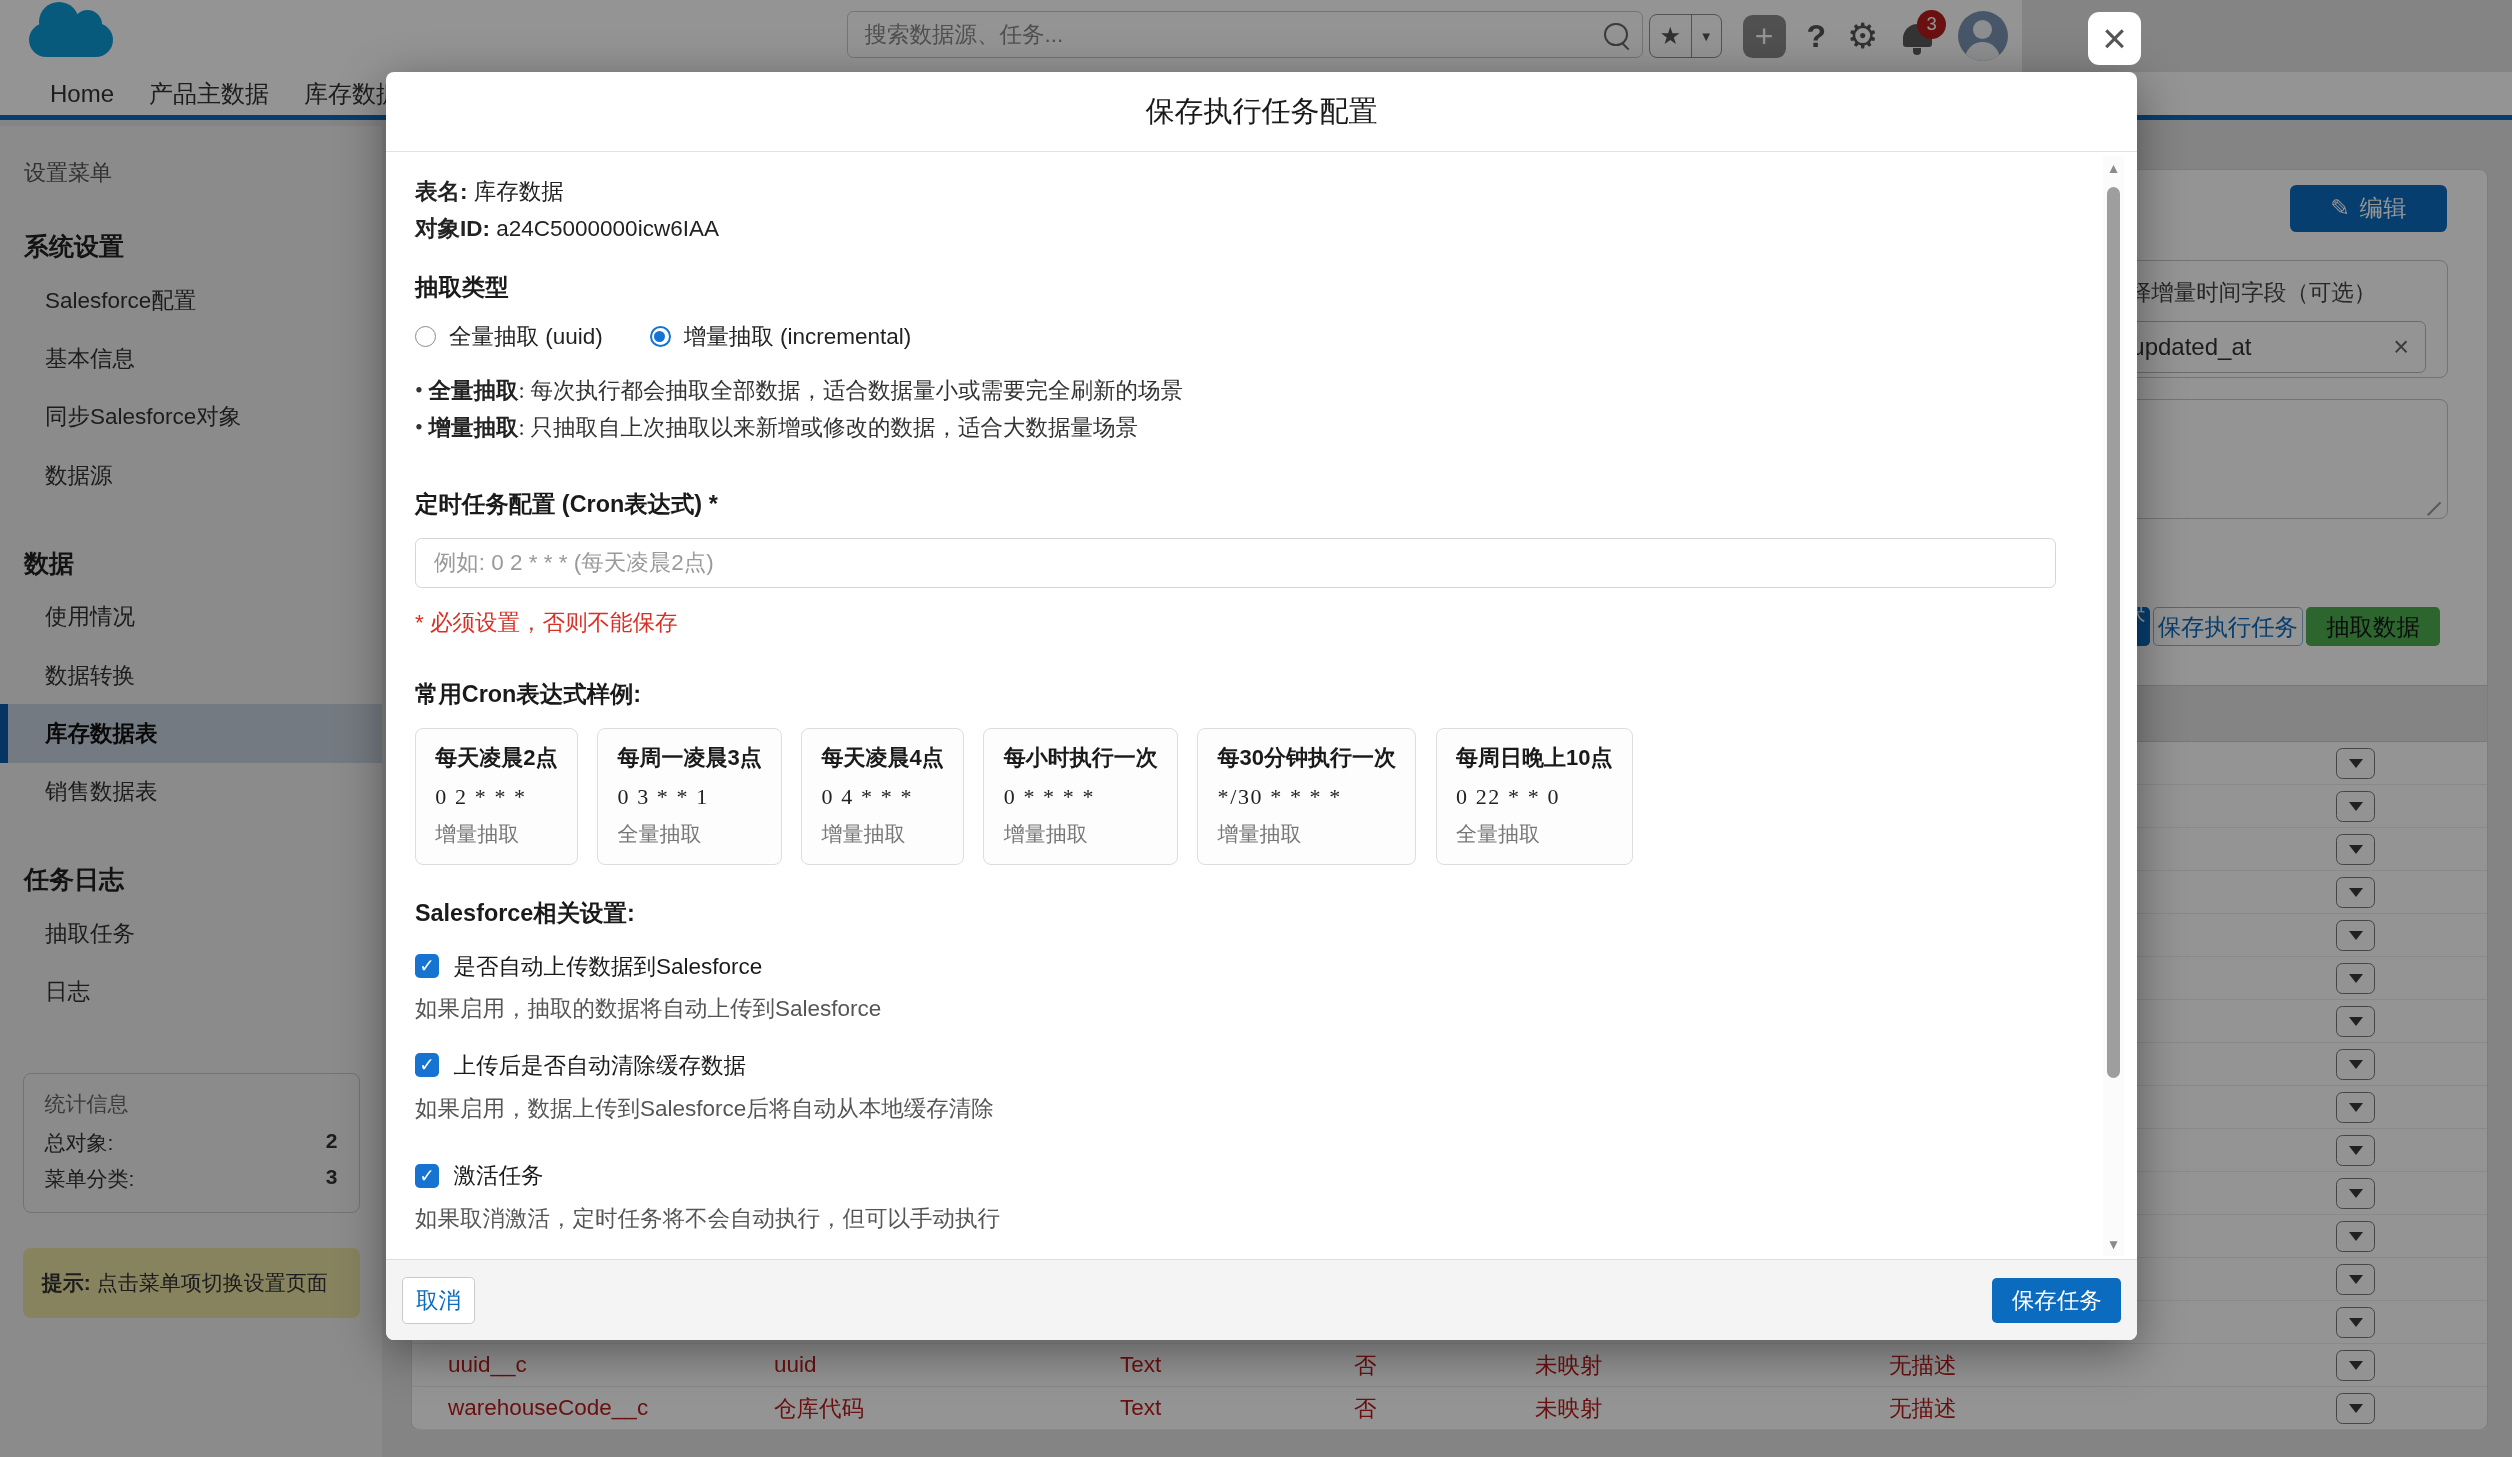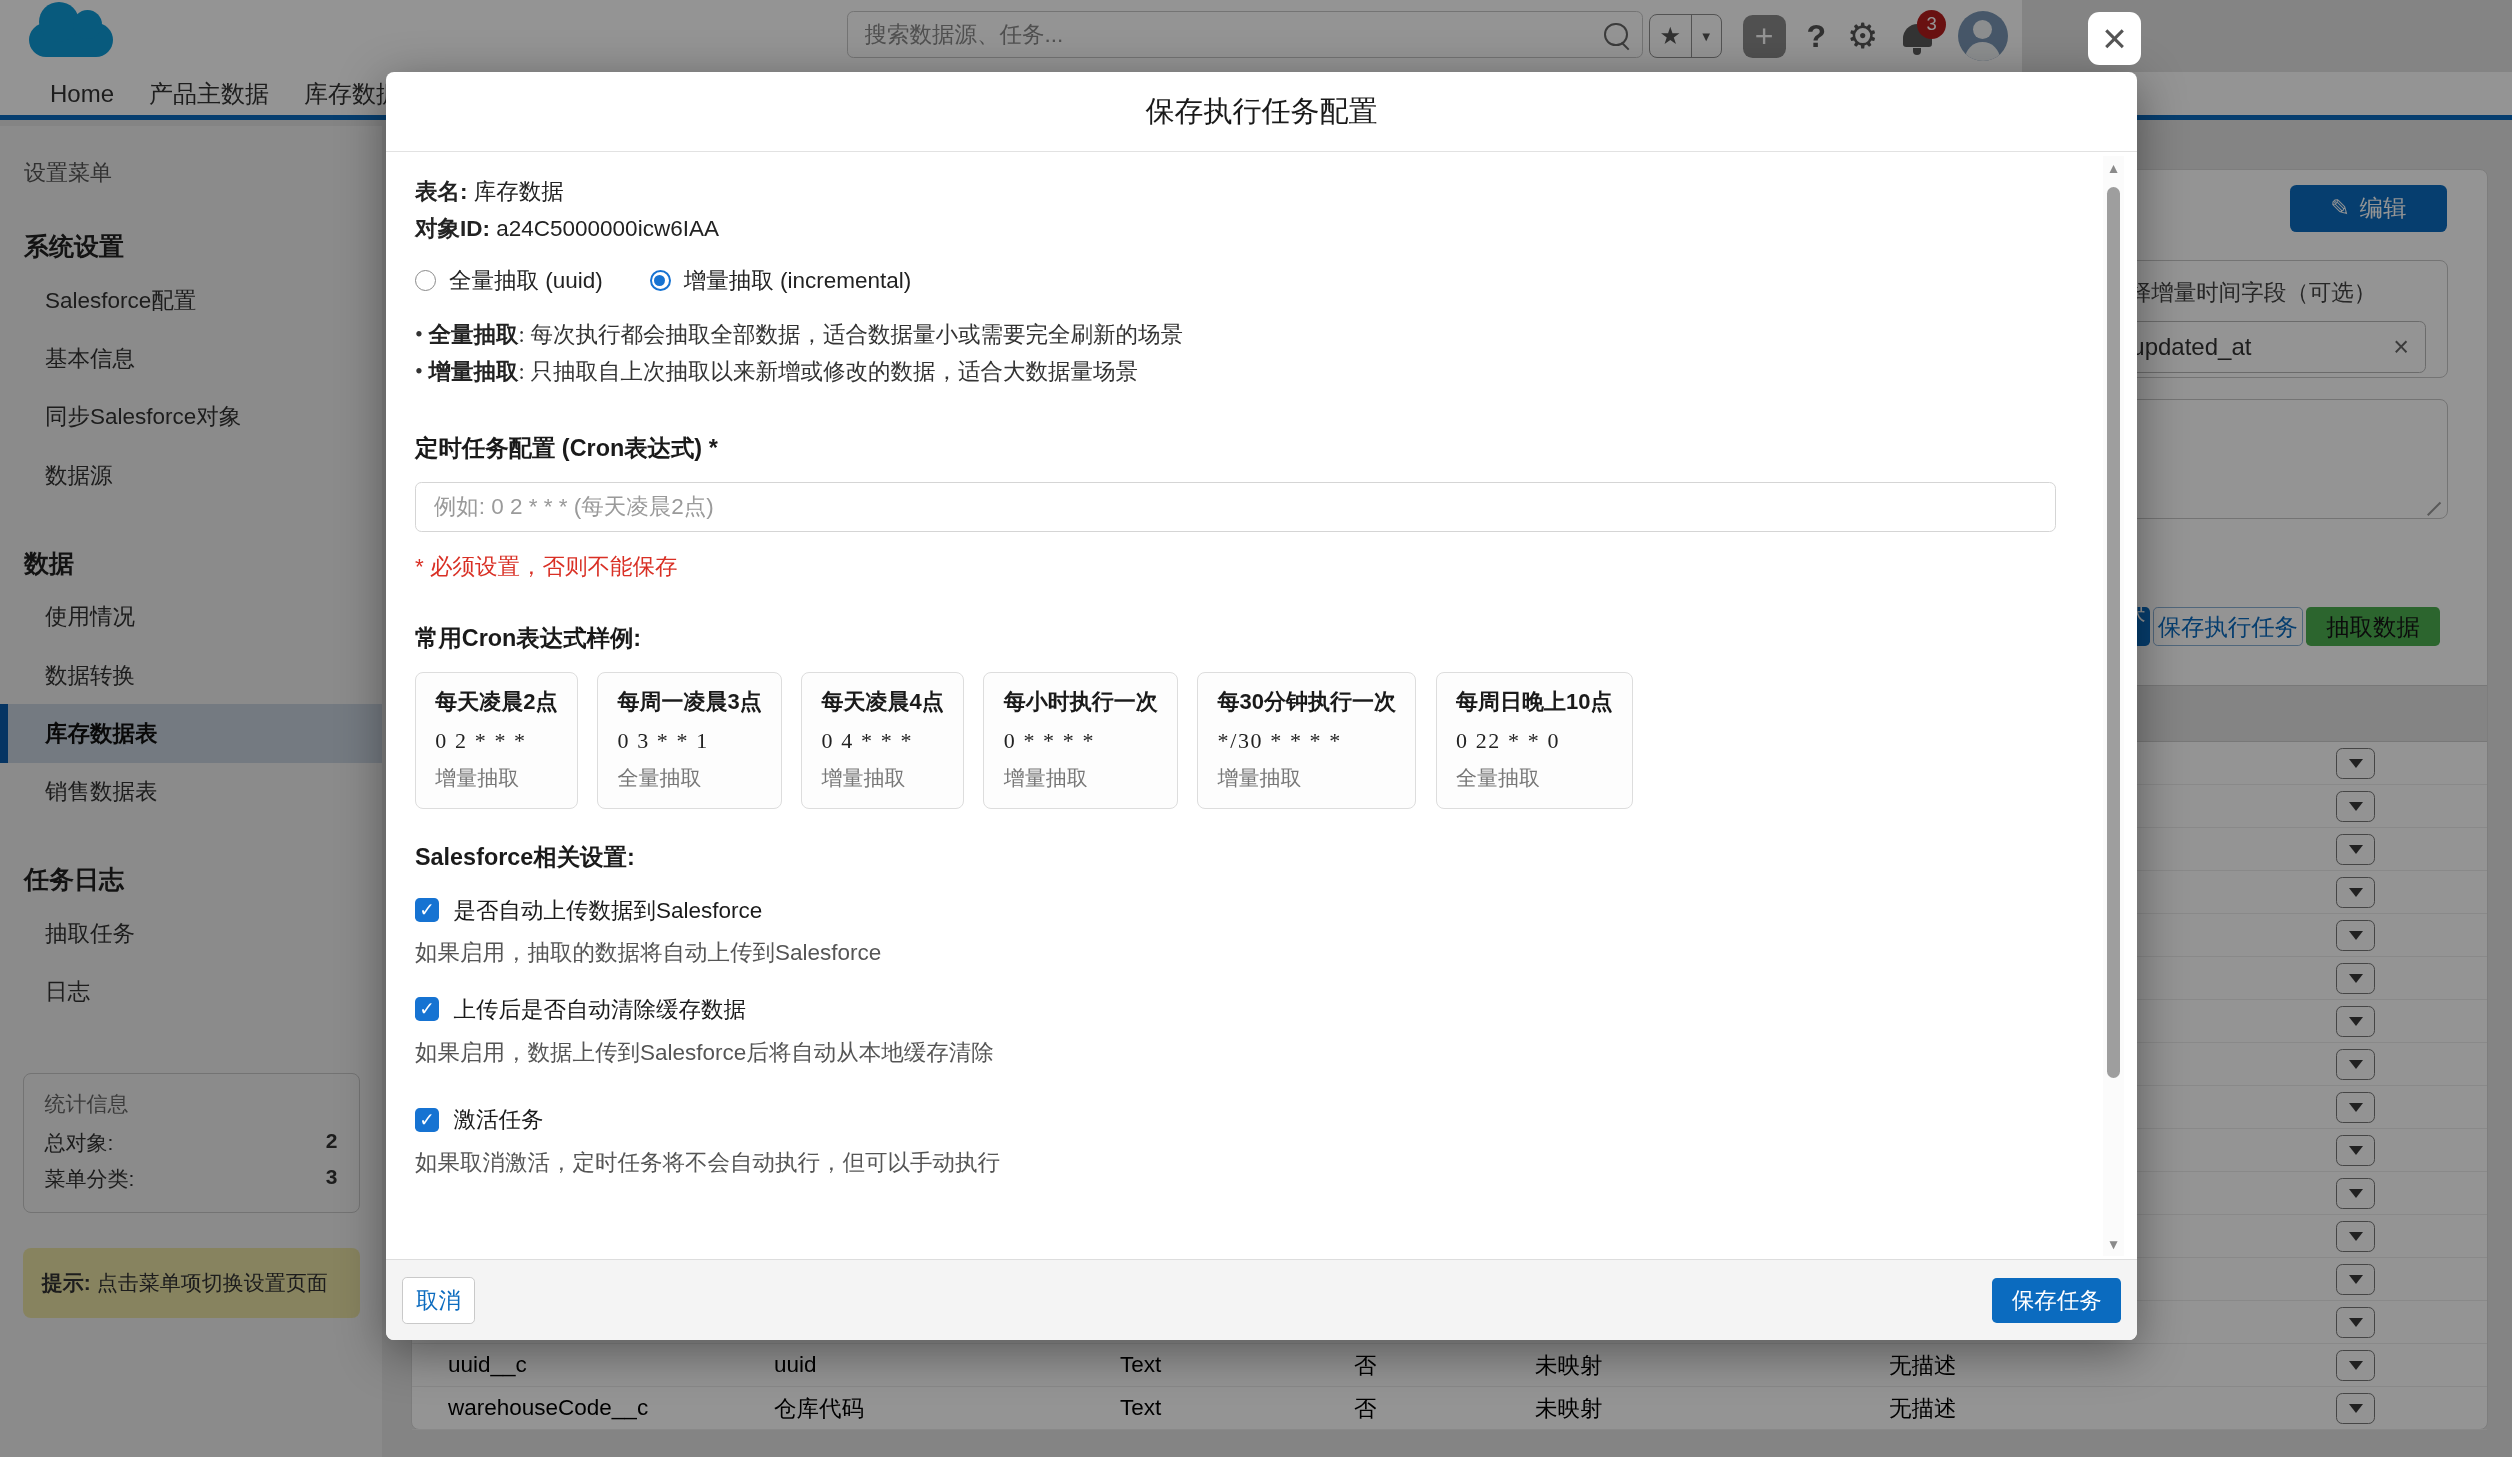--- a/index.html
+++ b/index.html
@@ -57,21 +57,21 @@
   .fva .x{color:#666;font-size:27px;}
   .tbox{position:absolute;top:229px;right:39px;width:346px;height:118px;border:1.6px solid #c8c8c8;border-radius:8px;}
   .grip{position:absolute;right:4.8px;bottom:8px;width:17.7px;height:1.6px;background:#9a9a9a;transform:rotate(-45deg);}
   .btnrow{position:absolute;top:437px;right:47px;display:flex;gap:3.2px;}
   .btnrow .b{height:39px;border-radius:4.8px;font-size:23.4px;display:flex;align-items:center;justify-content:center;box-sizing:border-box;}
   .b-map{width:121px;background:#0b6bbf;color:#fff;}
   .b-save{width:150px;background:#fff;border:1.6px solid #8ab1d6;color:#0b6bbf;}
   .b-ext{width:134px;background:#4caf50;color:#151515;}
   .btable{position:absolute;left:0;right:0;top:515px;}
   .thead{height:55px;background:#e3e3e3;border-top:0.8px solid #cfcfcf;border-bottom:0.8px solid #cfcfcf;}
-  .trow{height:43px;border-bottom:1.6px solid #ededed;display:flex;align-items:center;font-size:22.5px;color:#000000;box-sizing:border-box;}
+  .trow{height:43px;border-bottom:1.6px solid #ededed;display:flex;align-items:center;font-size:22.5px;color:#b91c1c;box-sizing:border-box;}
   .c1{width:326px;padding-left:36px;}.c2{width:346px;}.c3{width:234px;}.c4{width:181px;}.c5{width:354px;}.c6{width:447px;}
   .ddbtn{width:39px;height:31px;border:1.6px solid #777;border-radius:6.4px;background:#fdfdfd;display:flex;align-items:center;justify-content:center;box-sizing:border-box;}
   .ddbtn .tri{width:0;height:0;border-left:7.2px solid transparent;border-right:7.2px solid transparent;border-top:9.7px solid #3a3a3a;}
 
   
   .overlay{position:absolute;left:0;top:0;width:2512px;height:1457px;background:rgba(0,0,0,0.42);z-index:50;}
 
   
   .modal{position:absolute;left:386px;top:72px;width:1751px;height:1268px;background:#fff;border-radius:8px;z-index:60;box-shadow:0 11.3px 48px rgba(0,0,0,.4);display:flex;flex-direction:column;box-sizing:border-box;}
   .m-head{height:79px;border-bottom:1.6px solid #e2e2e2;display:flex;align-items:center;justify-content:center;flex:0 0 auto;}
@@ -411,20 +411,21 @@
 
   <div class="modal">
     <div class="m-head">
       <div class="m-title">保存执行任务配置</div>
     </div>
 
     <div class="m-body">
       <div class="line"><b>表名:</b><span> 库存数据</span></div>
       <div class="line"><b>对象ID:</b><span> a24C5000000icw6IAA</span></div>
 
+      <div class="seclbl" style="margin-top:24px;">抽取类型</div>
       <div class="radios">
         <div class="ropt">
           <span class="rdot"></span>
           <span>全量抽取 (uuid)</span>
         </div>
         <div class="ropt">
           <span class="rdot sel"></span>
           <span>增量抽取 (incremental)</span>
         </div>
       </div>

